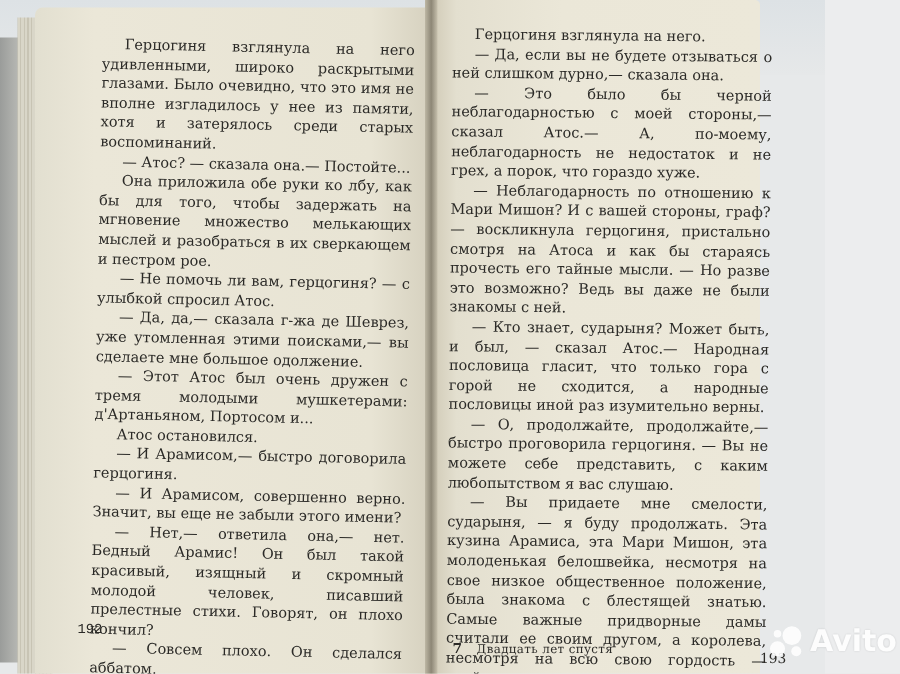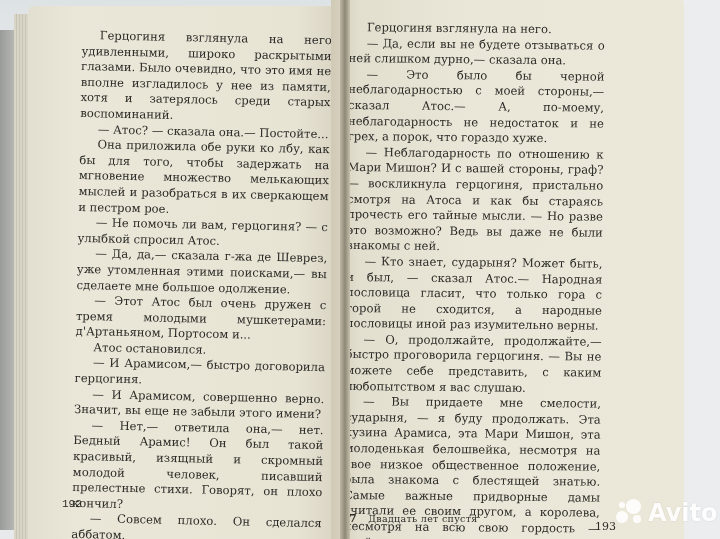--- a/index.html
+++ b/index.html
@@ -3,32 +3,32 @@
 <meta charset="utf-8">
 <style>
   html,body{margin:0;padding:0;}
   body{width:720px;height:539px;overflow:hidden;background:#e7e9ea;position:relative;font-family:"DejaVu Serif","Liberation Serif",serif;}
   .bg-top{position:absolute;left:0;top:0;width:720px;height:60px;background:linear-gradient(#dde2e5,#e6e8e9);}
   .bg-right{position:absolute;right:0;top:0;width:60px;height:539px;background:#ecedee;}
   .cover{position:absolute;left:0;top:30px;width:22px;height:500px;background:linear-gradient(90deg,#9a9c9a,#b4b5b1 60%,#c9c7bc);}
   .edges{position:absolute;left:14px;top:14px;width:28px;height:525px;background:repeating-linear-gradient(90deg,#d9d6c8 0 2px,#c8c4b4 2px 3px);}
   .page{position:absolute;background:#e8e4d5;color:#2b2a27;}
   .page.left{left:28px;top:6px;width:316px;height:533px;border-radius:6px 0 0 0;background:linear-gradient(90deg,#e2dfd0,#ebe7d8 15%,#e8e4d4 85%,#d6d1bf);}
-  .page.right{left:331px;top:0px;width:353px;height:539px;border-radius:0 4px 0 0;background:linear-gradient(90deg,#cfc9b5,#e3dfcf 8%,#ebe7d8 40%,#ece8d9);}
+  .page.right{left:344px;top:0px;width:264px;height:539px;border-radius:0 4px 0 0;background:linear-gradient(90deg,#cfc9b5,#e3dfcf 8%,#ebe7d8 40%,#ece8d9);}
   .gutter{position:absolute;left:340px;top:0;width:10px;height:539px;background:linear-gradient(90deg,#bdb7a4,#8d8776 50%,#c6c0ad);}
   .text{position:absolute;font-size:11.6px;line-height:15.6px;text-align:justify;}
   .left .text{left:54px;top:22px;width:250px;transform:rotate(1.2deg);transform-origin:left top;}
   .right .text{left:18px;top:20px;width:256px;transform:rotate(0.6deg);transform-origin:left top;}
   .text p{margin:0;text-indent:18px;}
   .pnum{position:absolute;font-size:11px;}
   .left .pnum{left:34px;top:492px;font-family:Liberation Mono, monospace;}
   .right .pnum{left:264px;top:520px;}
   .sig{position:absolute;left:18px;top:512px;font-size:9.5px;letter-spacing:0.3px;}
   .sig b{font-size:11px;margin-right:8px;}
-  .wm{position:absolute;left:616px;top:499px;display:flex;align-items:flex-start;gap:4px;color:#ffffff;font-family:"DejaVu Sans","Liberation Sans",sans-serif;font-size:24px;font-weight:bold;opacity:0.9;text-shadow:0 0 2px rgba(0,0,0,0.15);}
+  .wm{position:absolute;left:616px;top:499px;display:flex;align-items:flex-end;gap:4px;color:#ffffff;font-family:"DejaVu Sans","Liberation Sans",sans-serif;font-size:24px;font-weight:bold;opacity:0.9;text-shadow:0 0 2px rgba(0,0,0,0.15);}
   .wm .dots{position:relative;width:28px;height:26px;}
   .wm .dots i{position:absolute;border-radius:50%;background:#fff;}
 </style>
 </head>
 <body>
 
 <div class="bg-top"></div>
 <div class="bg-right"></div>
 <div class="cover"></div>
 <div class="edges"></div>

